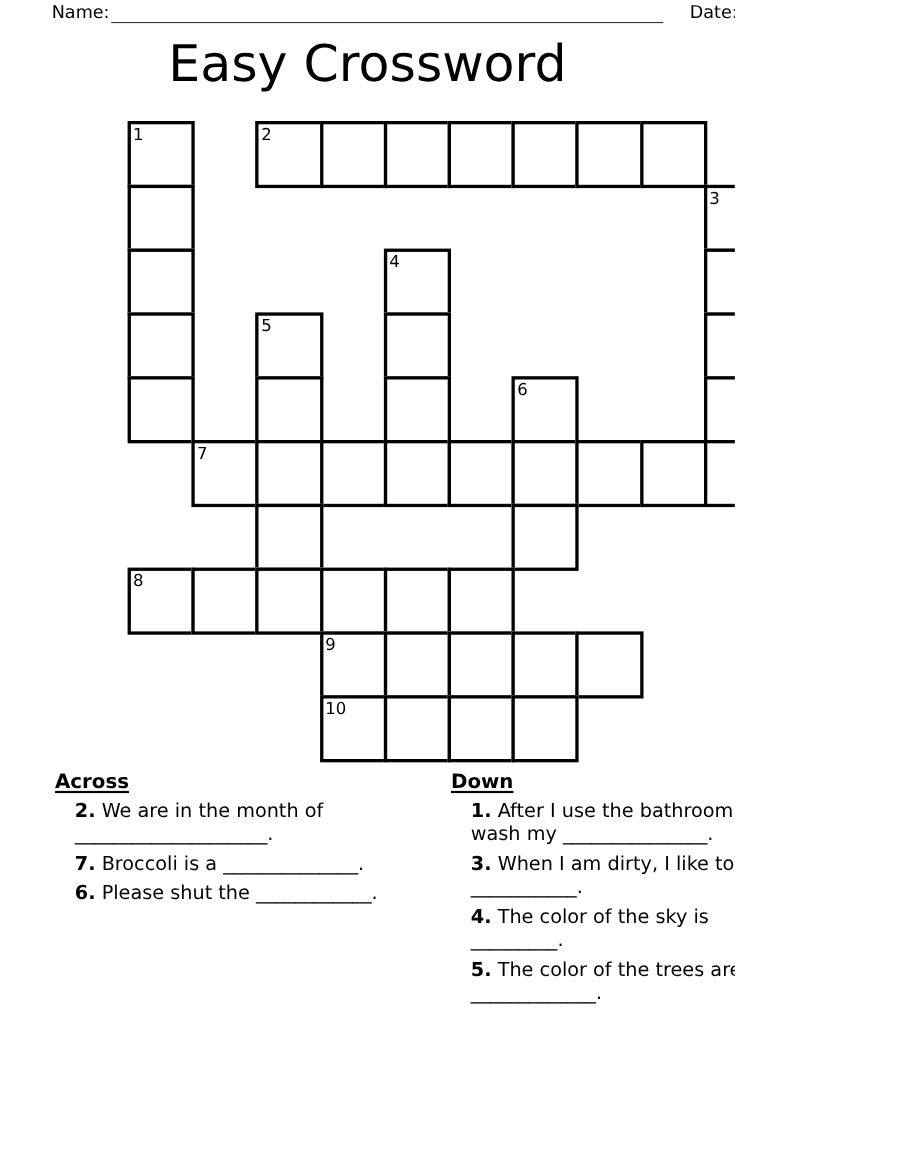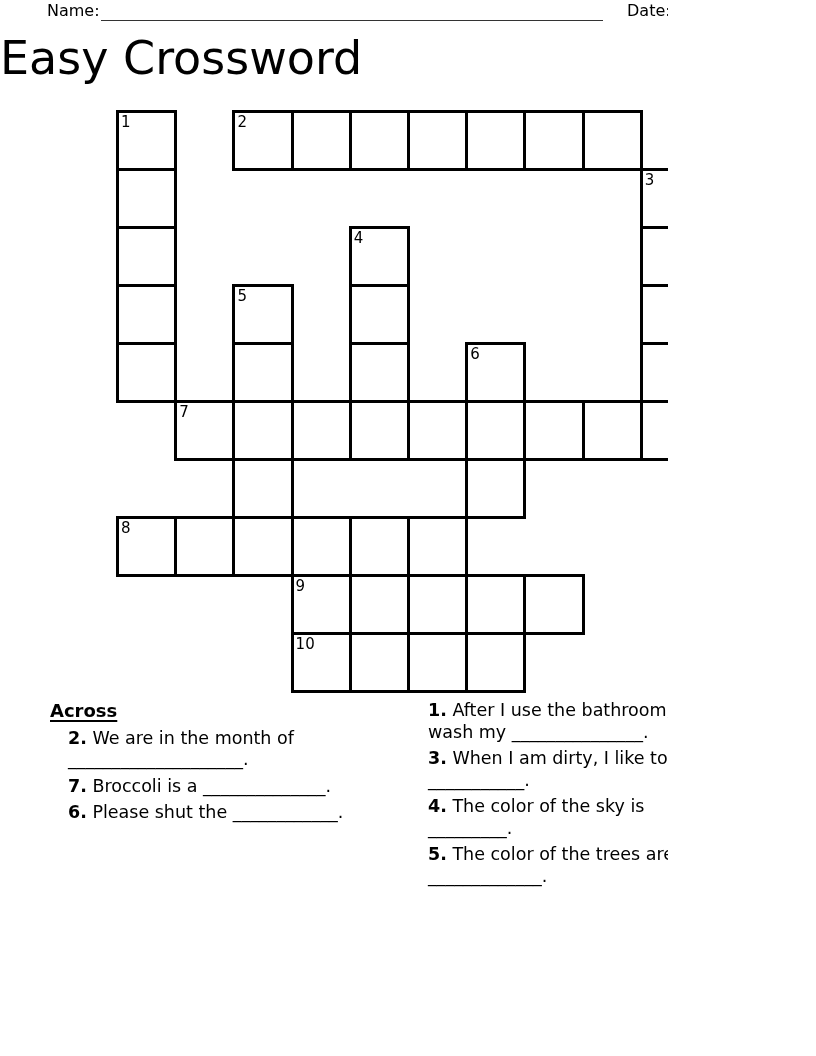--- a/index.html
+++ b/index.html
@@ -34,21 +34,21 @@
   }
   .name-blank { left: 101px; width: 502px; }
   .date-blank { left: 677px; width: 62px; }
 
   
   .title {
     position: absolute;
     top: 31px;
     left: 0;
     width: 100%;
-    text-align: left;
+    text-align: center;
     font-size: 46px;
     font-weight: 400;
     letter-spacing: 0px;
     color: #000;
     margin: 0;
   }
 
   
   .grid {
     position: absolute;
@@ -181,20 +181,21 @@
   <div class="clues-col across-col">
     <div class="clue-heading">Across</div>
     <div id="across-list">
         <div class="clue"><span class="cnum">2.</span> We are in the month of<br>____________________.</div>
         <div class="clue"><span class="cnum">7.</span> Broccoli is a ______________.</div>
         <div class="clue"><span class="cnum">6.</span> Please shut the ____________.</div>
       </div>
   </div>
 
   <div class="clues-col down-col">
+    <div class="clue-heading">Down</div>
     <div id="down-list">
         <div class="clue"><span class="cnum">1.</span> After I use the bathroom, I<br>wash my _______________.</div>
         <div class="clue"><span class="cnum">3.</span> When I am dirty, I like to<br>___________.</div>
         <div class="clue"><span class="cnum">4.</span> The color of the sky is<br>_________.</div>
         <div class="clue"><span class="cnum">5.</span> The color of the trees are<br>_____________.</div>
       </div>
   </div>
 
 </div>
 

